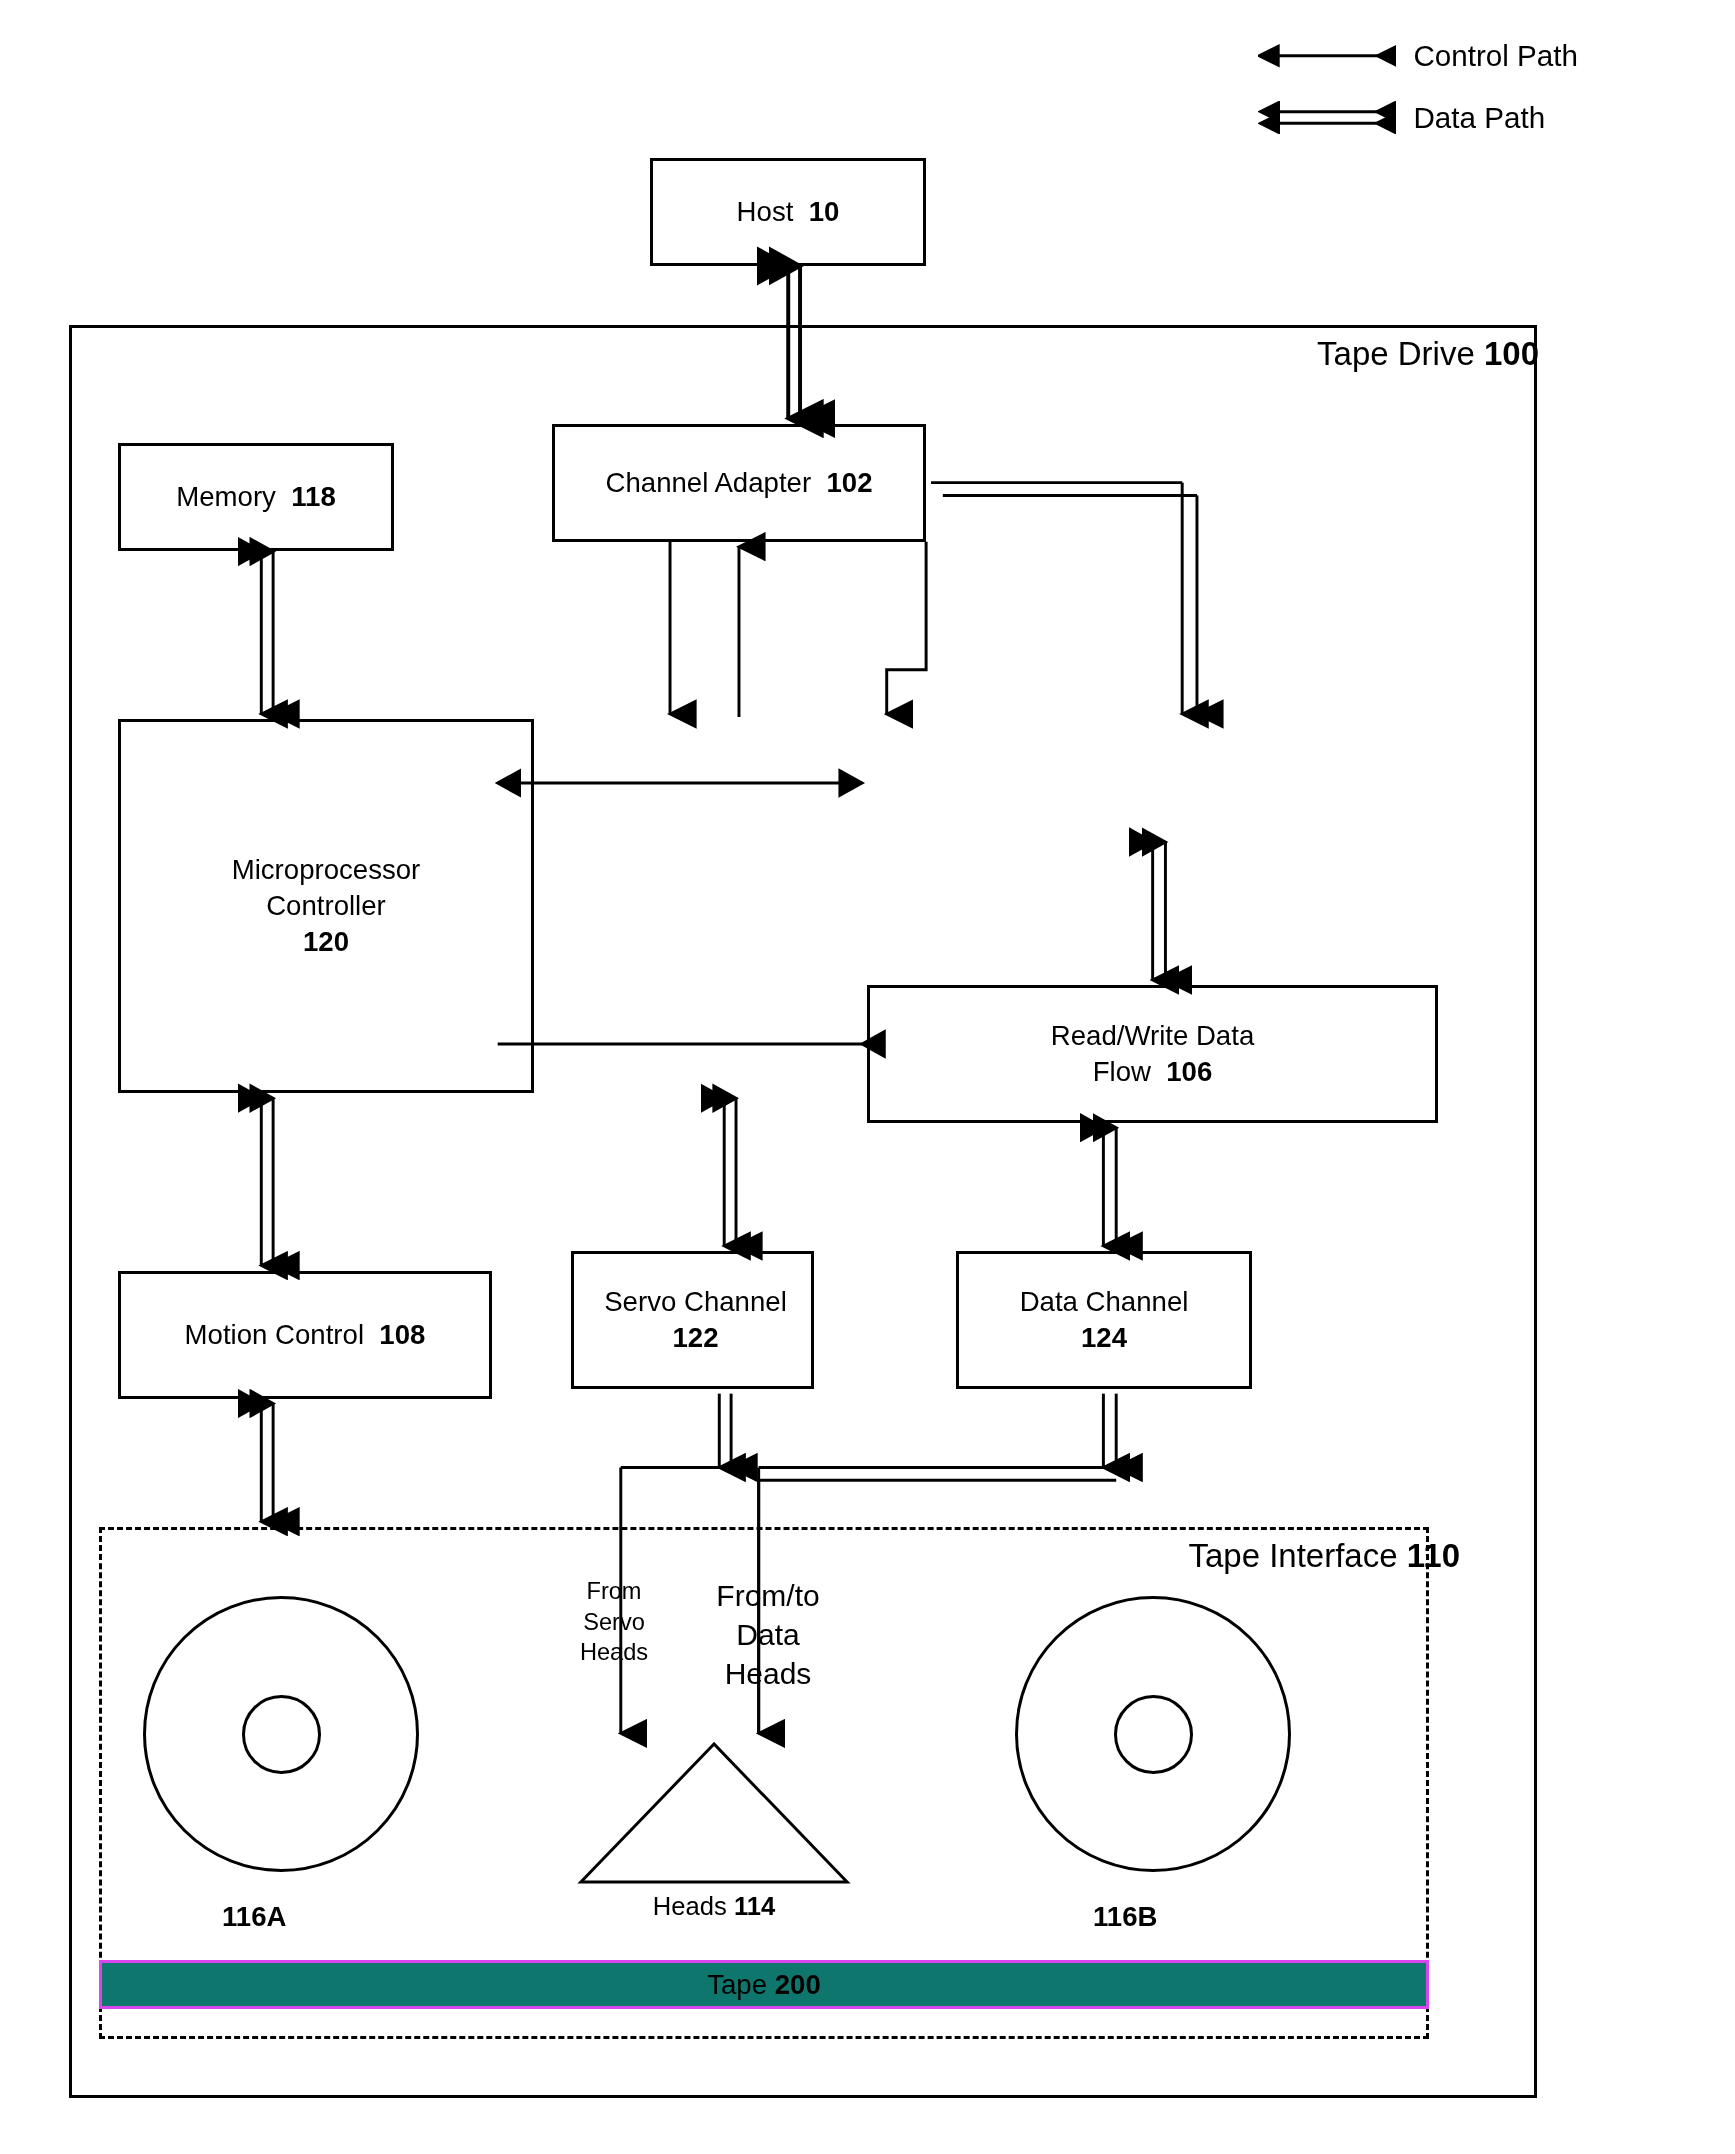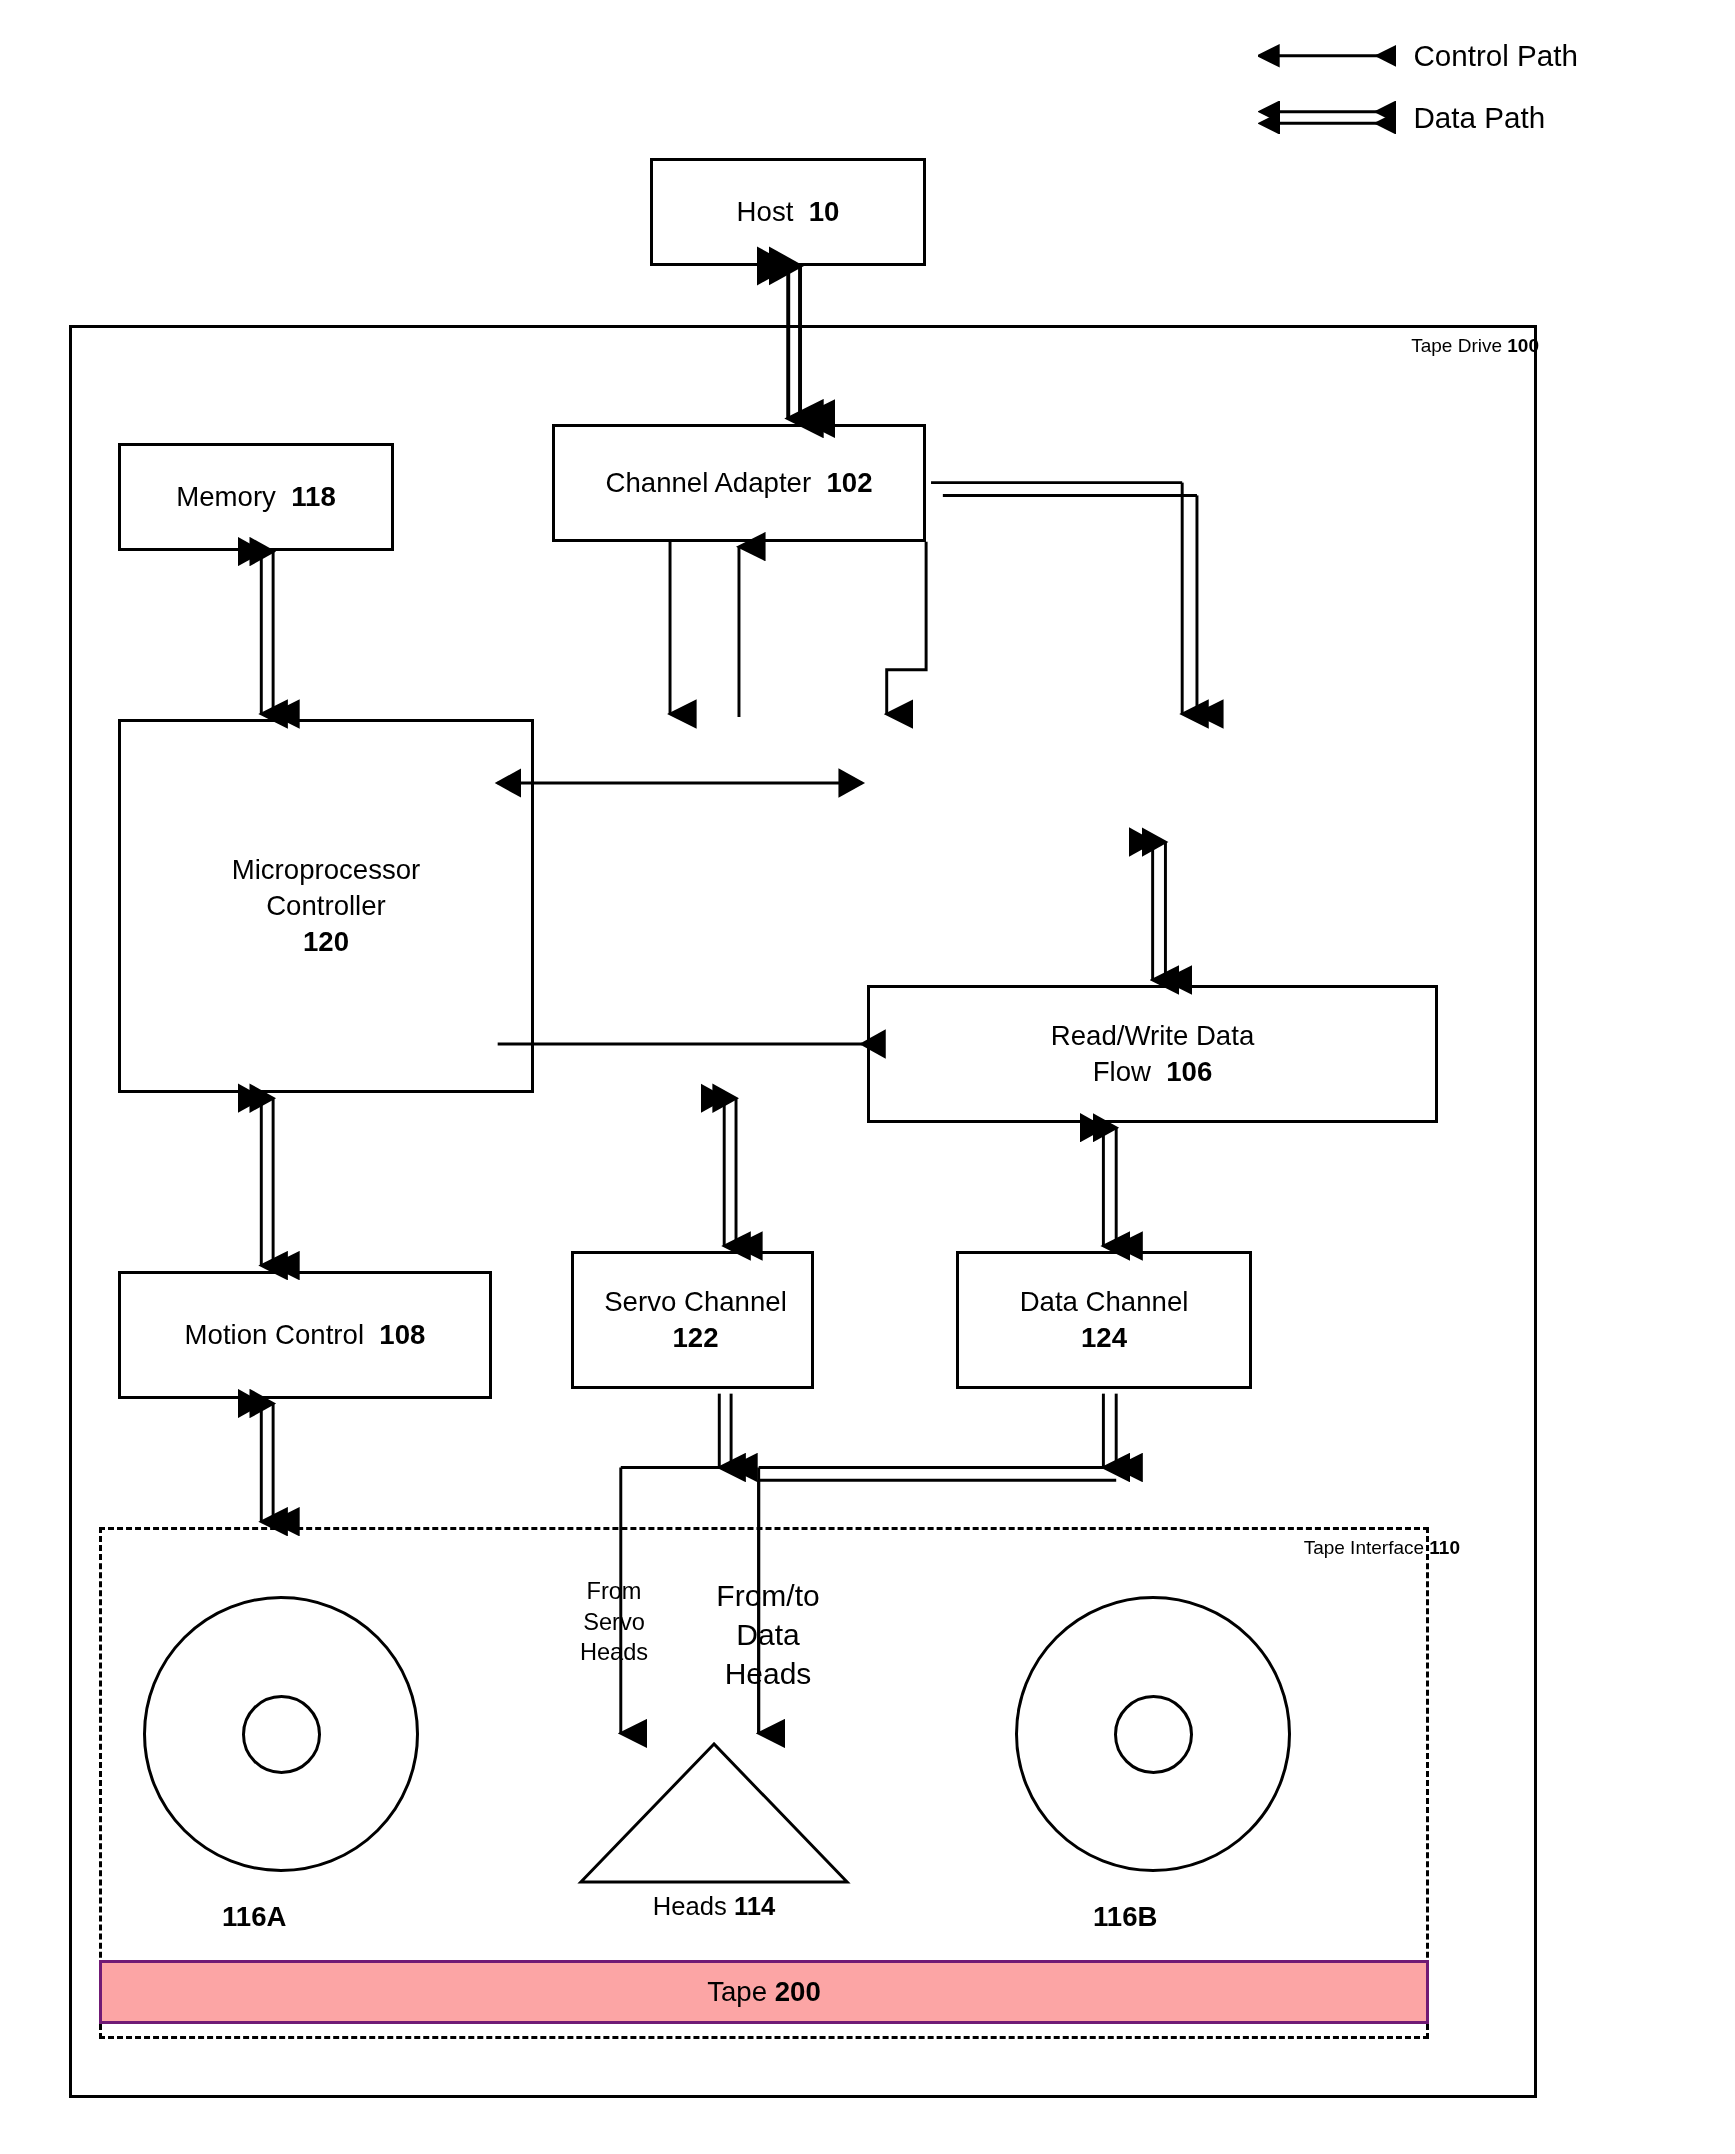--- a/index.html
+++ b/index.html
@@ -64,21 +64,21 @@
 
     
     .tape-interface-border {
       position: absolute;
       border: 3px dashed #000;
     }
 
     
     .region-label {
       position: absolute;
-      font-size: 19px;
+      font-size: 33px;
     }
 
     
     .arrows-svg {
       position: absolute;
       top: 0; left: 0;
       width: 1736px;
       height: 2154px;
       pointer-events: none;
     }
@@ -200,21 +200,21 @@
       Data Channel<br><span class="num">124</span>
     </span>
   </div>
 
   <div class="tape-interface-border" style="left:99px; top:1527px; width:1330px; height:512px;"></div>
 
   <div class="region-label" style="right:276px; top:1537px;">
     Tape Interface <span style="font-weight:bold;">110</span>
   </div>
 
-  <div style="position:absolute; left:99px; top:1960px; width:1330px; height:64px; background:#fca5a5; border:3px solid #701a75; display:flex; align-items:center; justify-content:center;">
+  <div style="position:absolute; left:99px; top:1960px; width:1330px; height:49px; background:#0f766e; border:3px solid #d946ef; display:flex; align-items:center; justify-content:center;">
     <span style="font-size:27.6px;">
       Tape <span style="font-weight:bold;">200</span>
     </span>
   </div>
 
   <div class="reel" style="left:143px; top:1596px; width:276px; height:276px;">
     <div class="reel-inner" style="width:79px; height:79px;"></div>
   </div>
   <div class="reel-label" style="left:222px; top:1901px;">116A</div>
 

